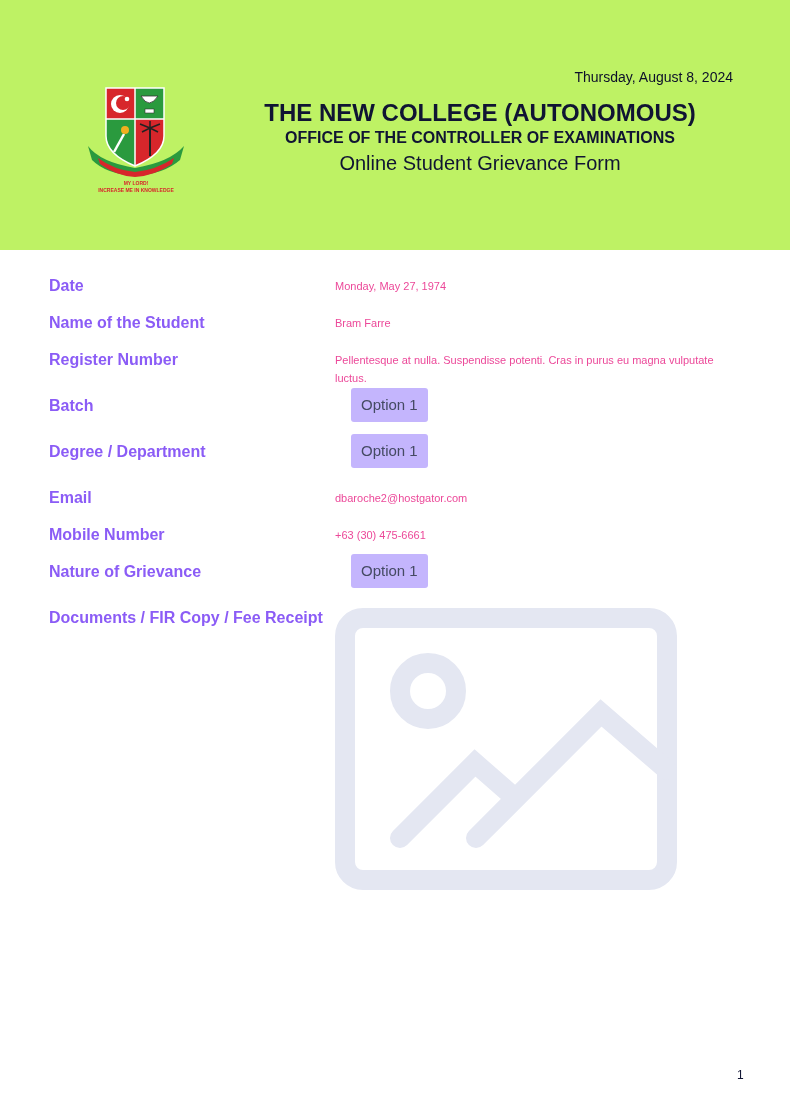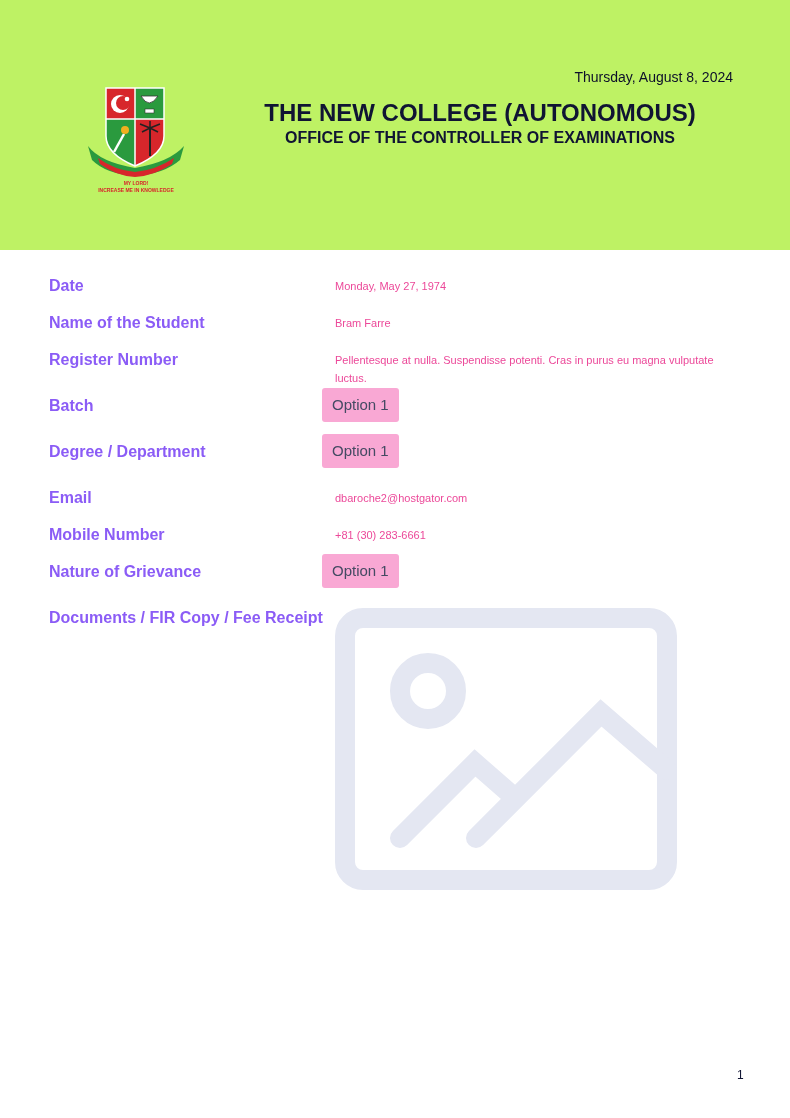--- a/index.html
+++ b/index.html
@@ -17,21 +17,21 @@
   .logo { position:absolute; left:84px; top:84px; width:104px; height:110px; }
   .titles { position:absolute; left:225px; top:100px; width:510px; text-align:center; color:#101433; }
   .t1 { font-size:24px; font-weight:bold; line-height:25px; }
   .t2 { font-size:16px; font-weight:bold; line-height:25px; }
   .t3 { font-size:20px; line-height:26px; }
 
   .row { position:absolute; left:49px; width:700px; }
   .lbl { position:absolute; left:0; top:0; font-size:16px; font-weight:bold; color:#8b5cf6; }
   .val { position:absolute; left:286px; top:0; font-size:11px; color:#ec4899; line-height:18px; width:400px; }
   .opt {
-    position:absolute; left:273px; top:-9px; background:#f9a8d4; border-radius:3px;
+    position:absolute; left:302px; top:-9px; background:#c4b5fd; border-radius:3px;
     padding:0 10px; height:34px; line-height:34px; font-size:15px; color:#454a63;
   }
   .img-ph { position:absolute; left:335px; top:608px; width:342px; height:282px; }
   .page-num { position:absolute; left:737px; top:1068px; font-size:12px; color:#101433; }
 </style>
 </head>
 <body>
 
 <div class="header">
   <div class="hdr-date">Thursday, August 8, 2024</div>
@@ -60,20 +60,21 @@
 
     <path d="M4 62 Q16 78 51 84 Q86 78 100 62 L96 76 Q80 90 51 92 Q22 90 8 76 Z" fill="#2a9a3e"></path>
     <path d="M14 74 Q30 86 51 88 Q72 86 90 74 L88 80 Q70 92 51 93 Q32 92 16 80 Z" fill="#d7262b"></path>
     <text x="52" y="101" font-size="5" fill="#d7262b" text-anchor="middle" font-family="Liberation Sans, sans-serif" font-weight="bold">MY LORD!</text>
     <text x="52" y="108" font-size="5" fill="#d7262b" text-anchor="middle" font-family="Liberation Sans, sans-serif" font-weight="bold">INCREASE ME IN KNOWLEDGE</text>
   </svg>
 
   <div class="titles">
     <div class="t1">THE NEW COLLEGE (AUTONOMOUS)</div>
     <div class="t2">OFFICE OF THE CONTROLLER OF EXAMINATIONS</div>
+    <div class="t3">Online Student Grievance Form</div>
   </div>
 </div>
 
 <div class="row" style="top:277px;">
   <div class="lbl">Date</div>
   <div class="val">Monday, May 27, 1974</div>
 </div>
 
 <div class="row" style="top:314px;">
   <div class="lbl">Name of the Student</div>
@@ -95,21 +96,21 @@
   <div class="opt">Option 1</div>
 </div>
 
 <div class="row" style="top:489px;">
   <div class="lbl">Email</div>
   <div class="val">dbaroche2@hostgator.com</div>
 </div>
 
 <div class="row" style="top:526px;">
   <div class="lbl">Mobile Number</div>
-  <div class="val">+81 (30) 283-6661</div>
+  <div class="val">+63 (30) 475-6661</div>
 </div>
 
 <div class="row" style="top:563px;">
   <div class="lbl">Nature of Grievance</div>
   <div class="opt">Option 1</div>
 </div>
 
 <div class="row" style="top:609px;">
   <div class="lbl">Documents / FIR Copy / Fee Receipt</div>
 </div>

